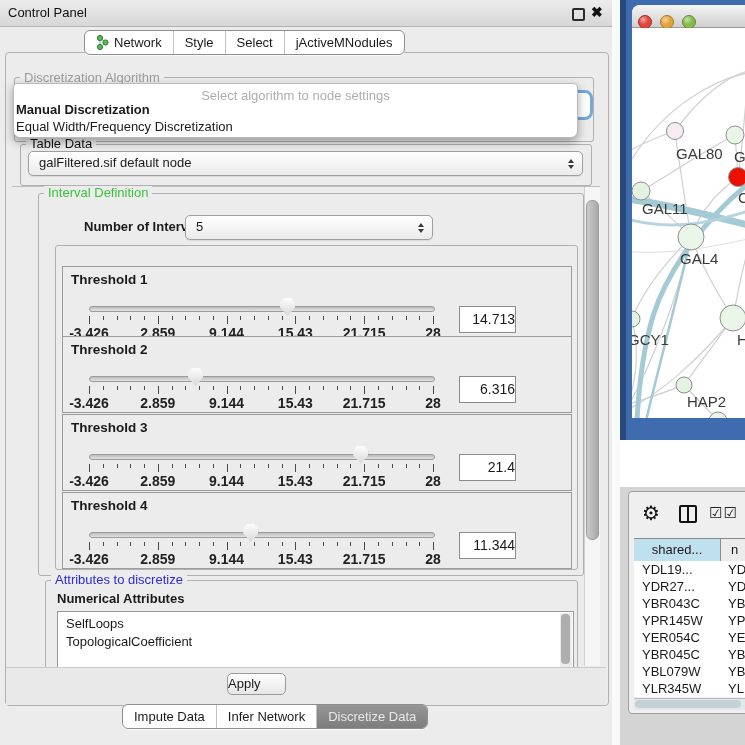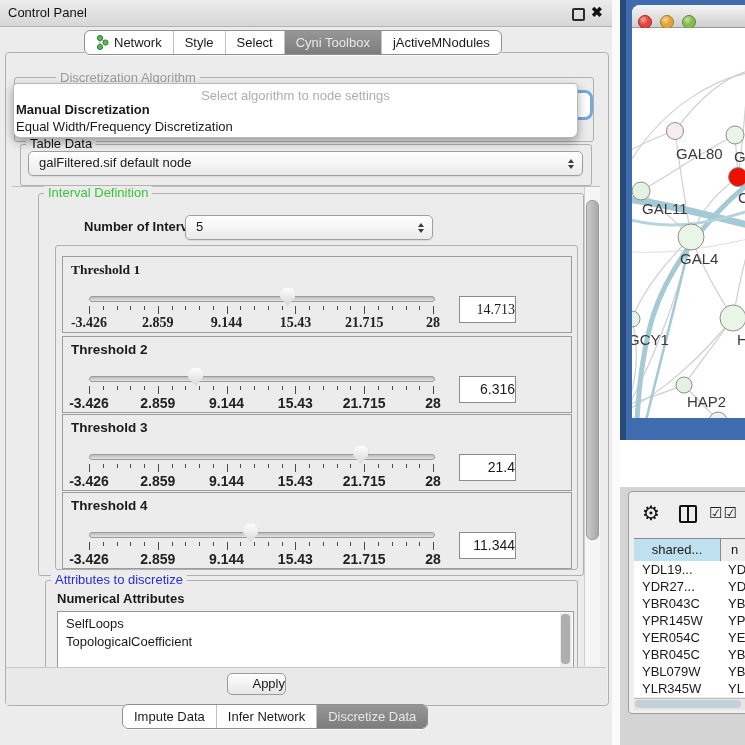--- a/index.html
+++ b/index.html
@@ -56,21 +56,21 @@
   .valbox{position:absolute;left:396px;top:39px;width:55px;height:25px;background:#fff;border:1px solid #8c8c8c;
           text-align:right;line-height:25px;font-size:14px;}
   
   #attr-list{left:57px;top:611px;width:515px;height:56px;background:#fff;border:1px solid #999;overflow:hidden;}
   .attr-item{position:absolute;left:8px;height:18px;line-height:18px;white-space:nowrap;}
   #attr-sb{position:absolute;right:1px;top:1px;width:12px;height:54px;background:#ececec;}
   #attr-sb i{position:absolute;left:1px;top:1px;width:9px;height:50px;background:#aeaeae;border-radius:4px;display:block;}
   
   #apply-strip{left:6px;top:667px;width:600px;height:37px;background:#e9e9e9;border-top:1px solid #c9c9c9;z-index:3;}
   #apply-btn{position:absolute;left:221px;top:5px;width:57px;height:20px;border:1px solid #9a9a9a;border-radius:5px;
-             background:linear-gradient(#ffffff,#e6e6e6);text-align:right;line-height:20px;}
+             background:linear-gradient(#ffffff,#e6e6e6);text-align:left;line-height:20px;}
   
   #desktop{left:620px;top:0;width:125px;height:440px;background:#3e6cae;}
   #desktop .edge{position:absolute;left:0;top:0;width:6px;height:100%;background:#28497c;}
   #net-window{left:632px;top:5px;width:120px;height:413px;background:#fff;border-radius:8px 0 0 0;}
   #net-titlebar{position:absolute;left:0;top:0;width:100%;height:22px;border-radius:8px 0 0 0;
                 background:linear-gradient(#f4f4f4,#cfcfcf);border-bottom:1px solid #9a9a9a;}
   .light{position:absolute;top:10px;width:12px;height:12px;border-radius:50%;}
   #net-canvas{position:absolute;left:0;top:23px;width:113px;height:390px;overflow:hidden;background:#fff;}
   
   #tp-bar{left:620px;top:440px;width:125px;height:46px;background:#e3e3e3;
@@ -120,32 +120,29 @@
           <circle cx="9.5" cy="7.5" r="2.6" fill="#5cb85c" stroke="#2e7d32"></circle>
         </svg>
         <span>Network</span>
       </div>
       <div class="s">
         <span>Style</span>
       </div>
       <div class="s">
         <span>Select</span>
       </div>
-      <div class="s sel">
-        <span>Cyni Toolbox</span>
-      </div>
       <div class="s">
         <span>jActiveMNodules</span>
       </div>
     </div>
 
   <div class="abs" id="main-panel"></div>
 
   <div class="abs group" style="left:14px;top:77px;width:578px;height:63px;"></div>
-  <div class="abs glabel" style="left:20px;top:71px;color:#9b9b9b;margin-left:36px;">Discretization Algorithm</div>
+  <div class="abs glabel" style="left:20px;top:71px;color:#9b9b9b;">Discretization Algorithm</div>
   <div class="abs" style="left:21px;top:90px;width:566px;height:24px;background:#fff;border:3px solid #74a9da;border-radius:8px;z-index:1;"></div>
 
   <div class="abs" id="algo-popup">
     <div class="prompt">Select algorithm to node settings</div>
     <div id="popup-options">
         <div class="opt" style="position:absolute;left:2px;top:18px;font-weight:bold;">Manual Discretization</div>
         <div class="opt" style="position:absolute;left:2px;top:35px;font-weight:normal;">Equal Width/Frequency Discretization</div>
       </div>
   </div>
 
@@ -169,21 +166,21 @@
   <div class="abs combo" style="left:185px;top:215px;width:246px;height:23px;">
     <span class="txt">5</span>
     <span class="spin">
         <i class="up"></i>
         <i class="dn"></i>
       </span>
   </div>
 
   <div class="abs group" style="left:55px;top:245px;width:521px;height:323px;"></div>
   <div id="thresholds">
-      <div class="tpanel" style="top:256px;font-family:Liberation Serif, serif;">
+      <div class="tpanel" style="top:266px;">
         <div class="lab">Threshold 1</div>
         <div class="track"></div>
         <div class="tick" style="left:26.0px;top:49px;height:8px;"></div>
         <div class="tick" style="left:39.8px;top:49px;height:4px;"></div>
         <div class="tick" style="left:53.5px;top:49px;height:4px;"></div>
         <div class="tick" style="left:67.3px;top:49px;height:4px;"></div>
         <div class="tick" style="left:81.0px;top:49px;height:4px;"></div>
         <div class="tick" style="left:94.8px;top:49px;height:8px;"></div>
         <div class="tick" style="left:108.6px;top:49px;height:4px;"></div>
         <div class="tick" style="left:122.3px;top:49px;height:4px;"></div>

